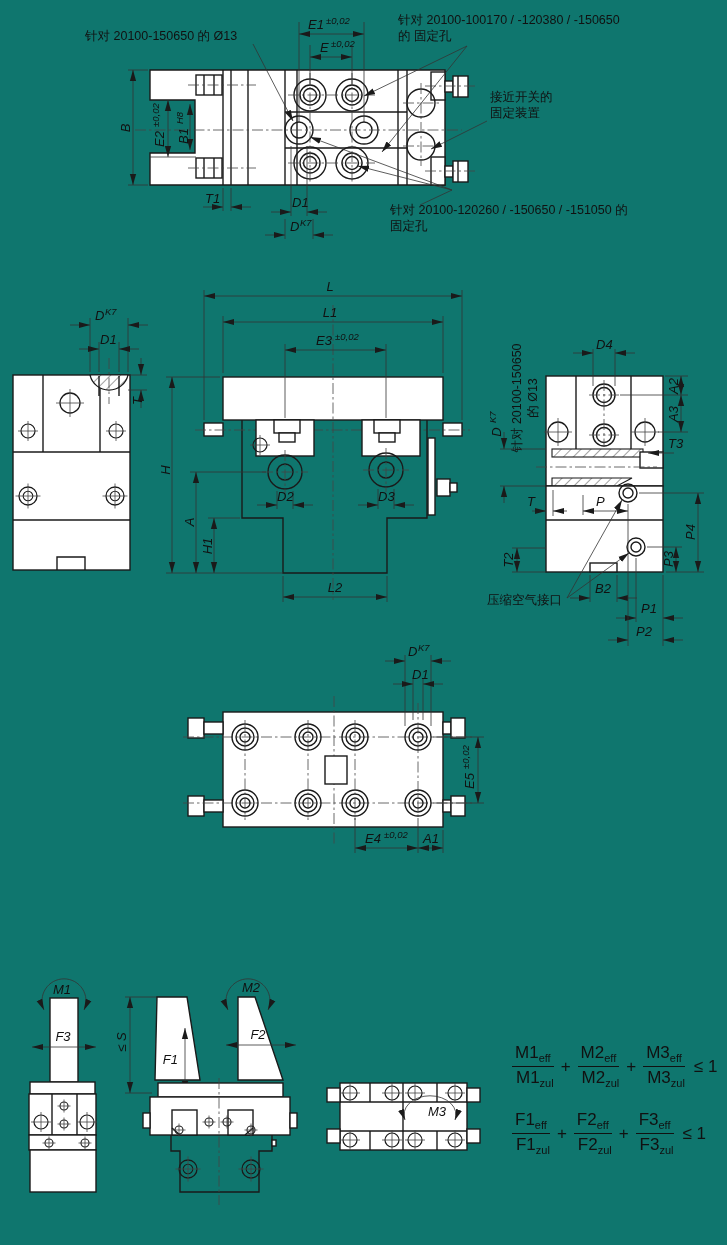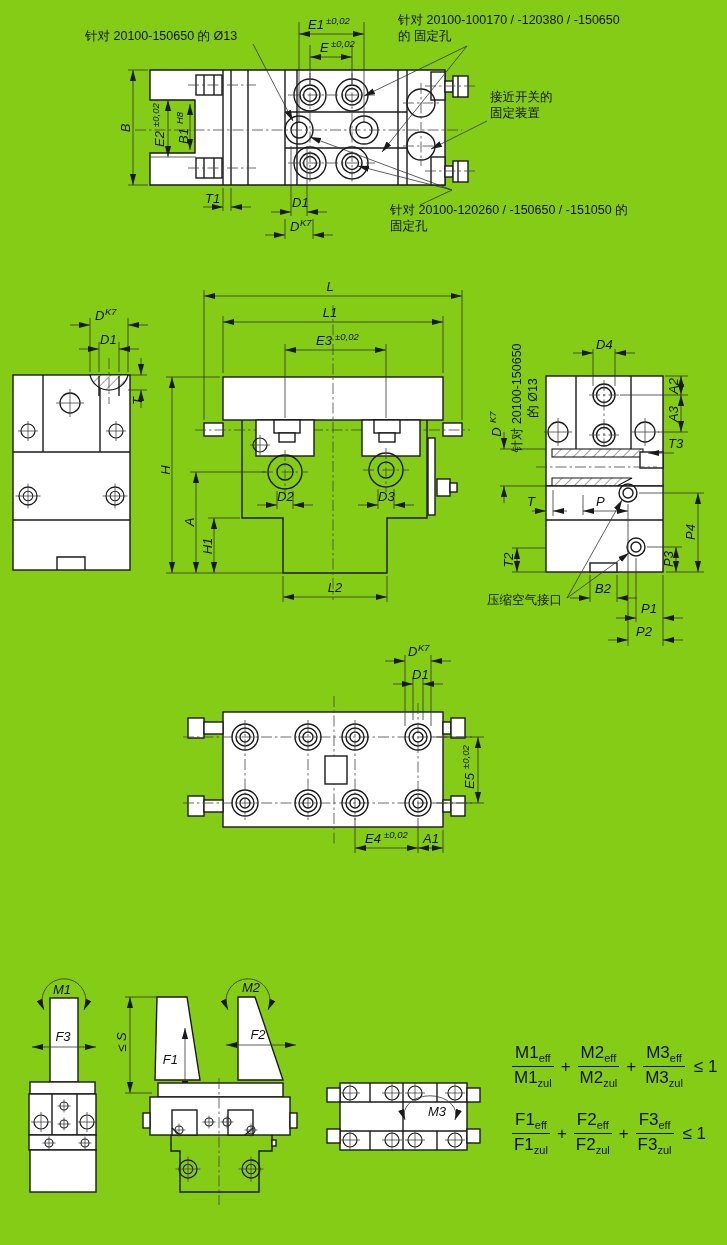--- a/index.html
+++ b/index.html
@@ -1,28 +1,28 @@
 <!DOCTYPE html>
 <html><head>
 <meta charset="utf-8">
 <style>
   html,body{margin:0;padding:0;background:#fff;}
-  .stage{position:relative;width:727px;height:1245px;background:#84cc16;overflow:hidden;
+  .stage{position:relative;width:727px;height:1245px;background:#0f766e;overflow:hidden;
          font-family:"Liberation Sans",sans-serif;color:#111;}
   svg{position:absolute;left:0;top:0;}
   svg .o{fill:none;stroke:#1a1a1a;stroke-width:1.4;stroke-linejoin:miter;}
   svg .of{fill:#ffffff;stroke:#1a1a1a;stroke-width:1.4;}
   svg .t{fill:none;stroke:#333;stroke-width:0.8;}
   svg .c{fill:none;stroke:#444;stroke-width:0.8;stroke-dasharray:11 3 2.5 3;}
   svg text.dim{font:italic 13px "Liberation Sans",sans-serif;fill:#111;}
   svg text.sup{font:italic 9.5px "Liberation Sans",sans-serif;fill:#111;}
   svg text.cn{font:12.5px "Liberation Sans",sans-serif;fill:#111;}
   .formulas{position:absolute;left:512px;top:1043px;color:#111;}
   .frow{display:flex;align-items:center;gap:7px;font-size:17px;margin-bottom:20px;}
-  .frac{display:inline-flex;flex-direction:column;align-items:center;line-height:1.15;}
+  .frac{display:inline-flex;flex-direction:column;align-items:flex-end;line-height:1.15;}
   .num{border-bottom:1.6px solid #111;padding:0 3px 1px;}
   .den{padding-top:1px;}
   .frac sub{font-size:11px;}
   .res{margin-left:2px;}
   .legend{font-size:13px;line-height:1.55;margin-top:6px;}
 </style>
 </head>
 <body>
 
 <div class="stage">

